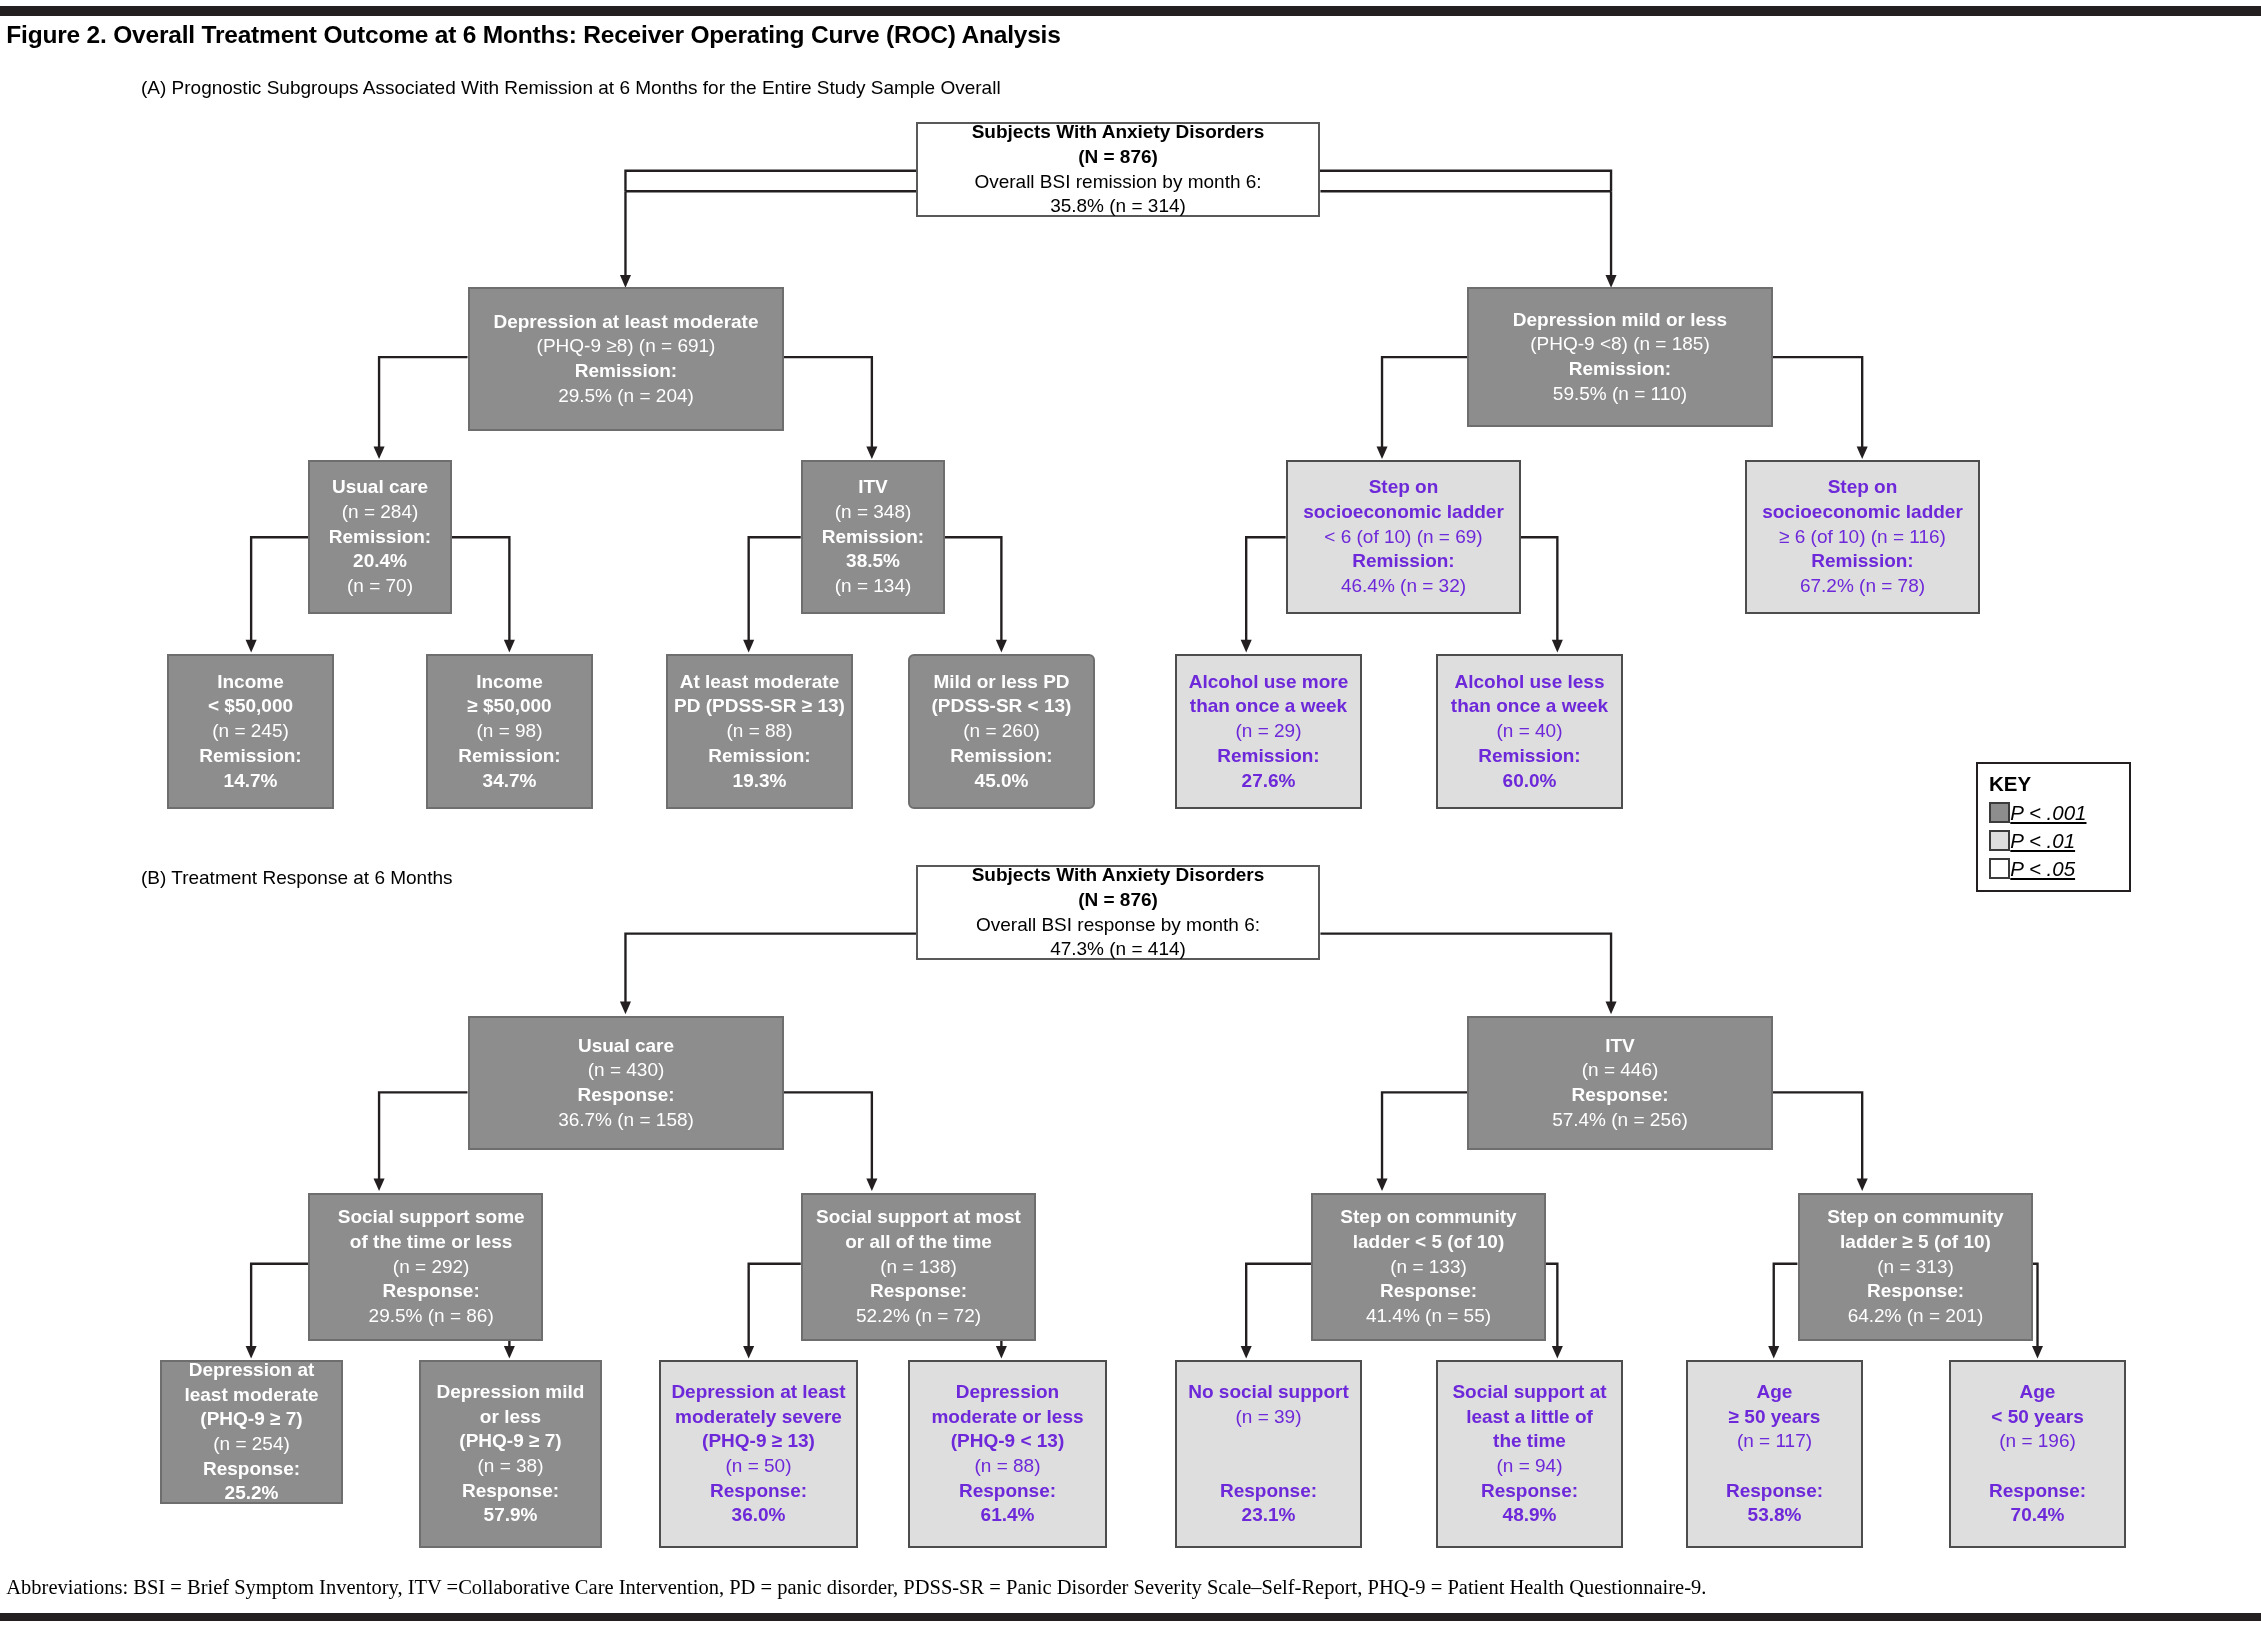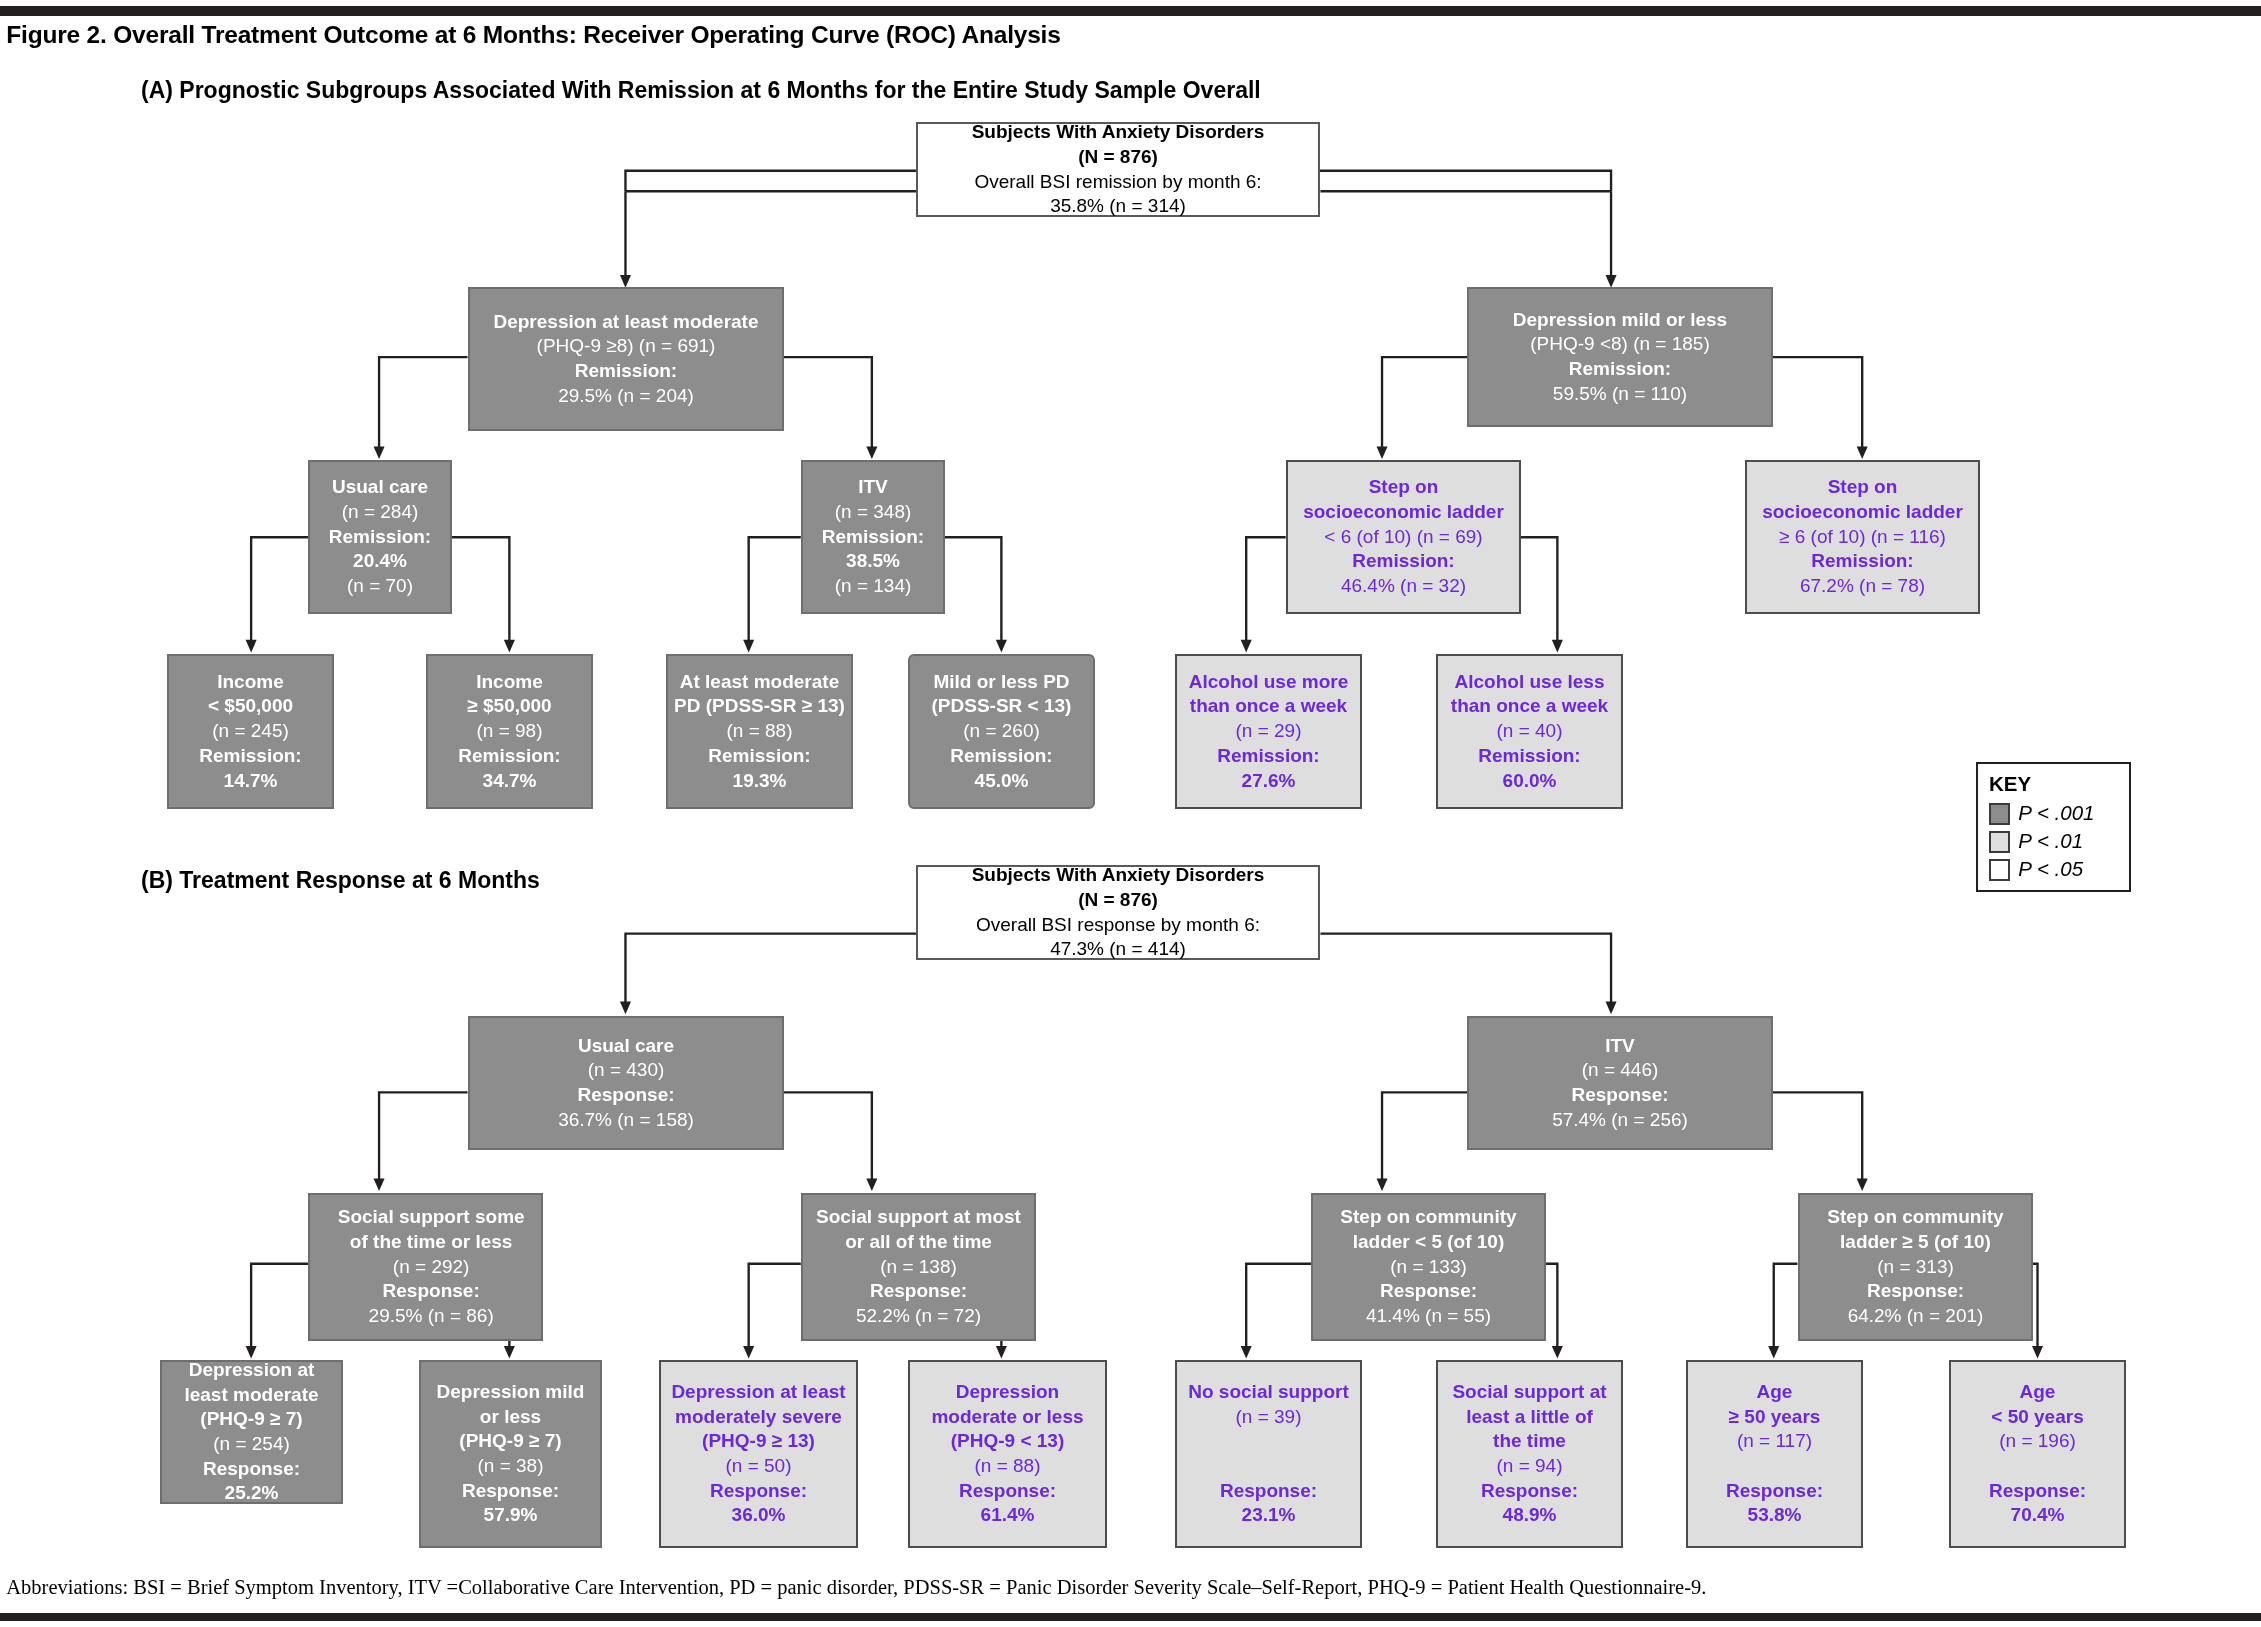--- a/index.html
+++ b/index.html
@@ -7,21 +7,21 @@
     width:2261px;height:1628px;
     background:#ffffff;
     font-family:"Liberation Sans", sans-serif;
     color:#000;
     position:relative;
     overflow:hidden;
   }
   .rule-top{position:absolute;left:0;top:6.3px;width:2261px;height:9.5px;background:#231f20;}
   .rule-bottom{position:absolute;left:0;top:1613px;width:2261px;height:8px;background:#231f20;}
   .fig-title{position:absolute;left:6.3px;top:20.5px;font-size:24.5px;font-weight:bold;letter-spacing:-0.2px;white-space:nowrap;}
-  .panel-title{position:absolute;font-size:23px;font-weight:bold;white-space:nowrap;}
+  .panel-title{position:absolute;font-size:19px;font-weight:normal;white-space:nowrap;}
   #panelA-title{left:141px;top:77px;}
   #panelB-title{left:141px;top:867px;}
   .footnote{position:absolute;left:6.3px;top:1576px;font-family:"Liberation Serif",serif;font-size:20.5px;white-space:nowrap;}
 
   
   .node{
     position:absolute;
     box-sizing:border-box;
     display:flex;flex-direction:column;
     align-items:center;justify-content:center;
@@ -40,21 +40,21 @@
   
   svg.links{position:absolute;left:0;top:0;width:2261px;height:1628px;pointer-events:none;}
 
   
   #key-box{
     position:absolute;left:1976px;top:762px;width:155px;height:130px;
     background:#fff;border:2.4px solid #231f20;box-sizing:border-box;
     padding:8px 0 0 11px;
   }
   #key-box .key-title{font-size:20.5px;font-weight:bold;margin-bottom:4.7px;}
-  .key-row{display:flex;align-items:flex-end;gap:8px;margin-bottom:4px;}
+  .key-row{display:flex;align-items:center;margin-bottom:4px;text-decoration:underline;}
   .key-sw{width:21.3px;height:21.3px;box-sizing:border-box;border:2.4px solid #3b3b3b;}
   .sw-dark{background:#8d8d8d;}
   .sw-light{background:#dedede;}
   .sw-white{background:#ffffff;}
   .key-lbl{font-size:20.5px;font-style:italic;white-space:nowrap;}
 </style>
 </head>
 <body>
 
 <div class="rule-top"></div>

